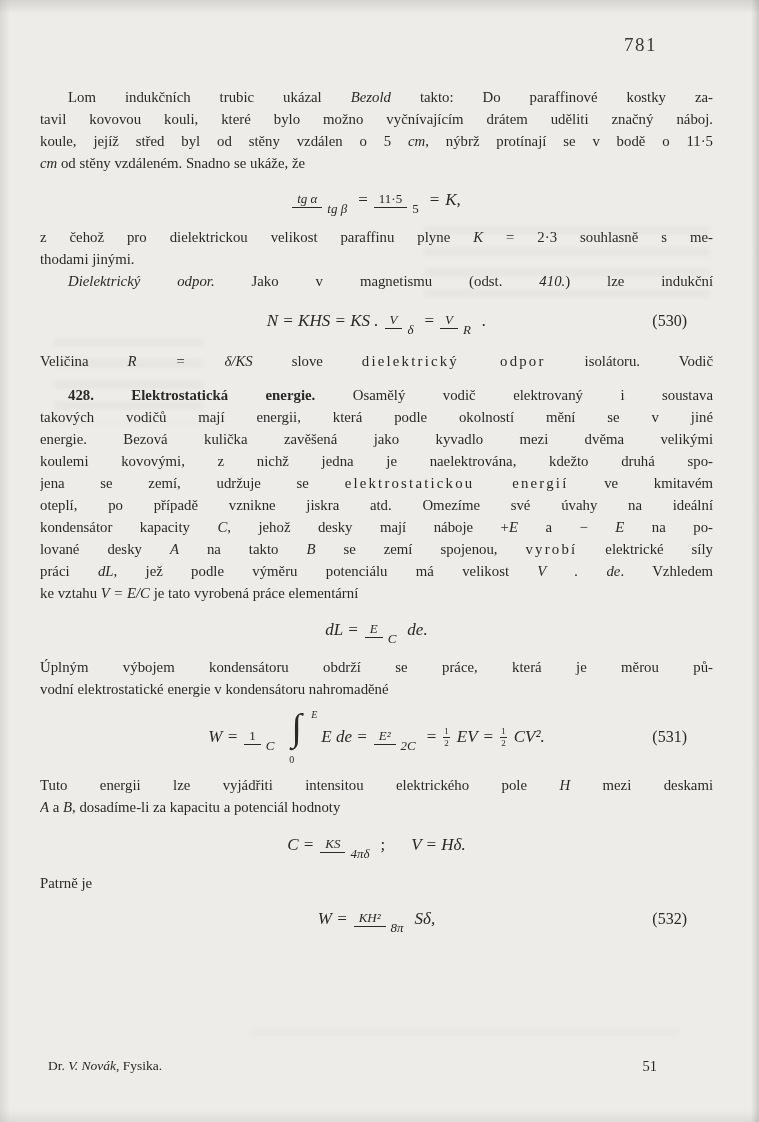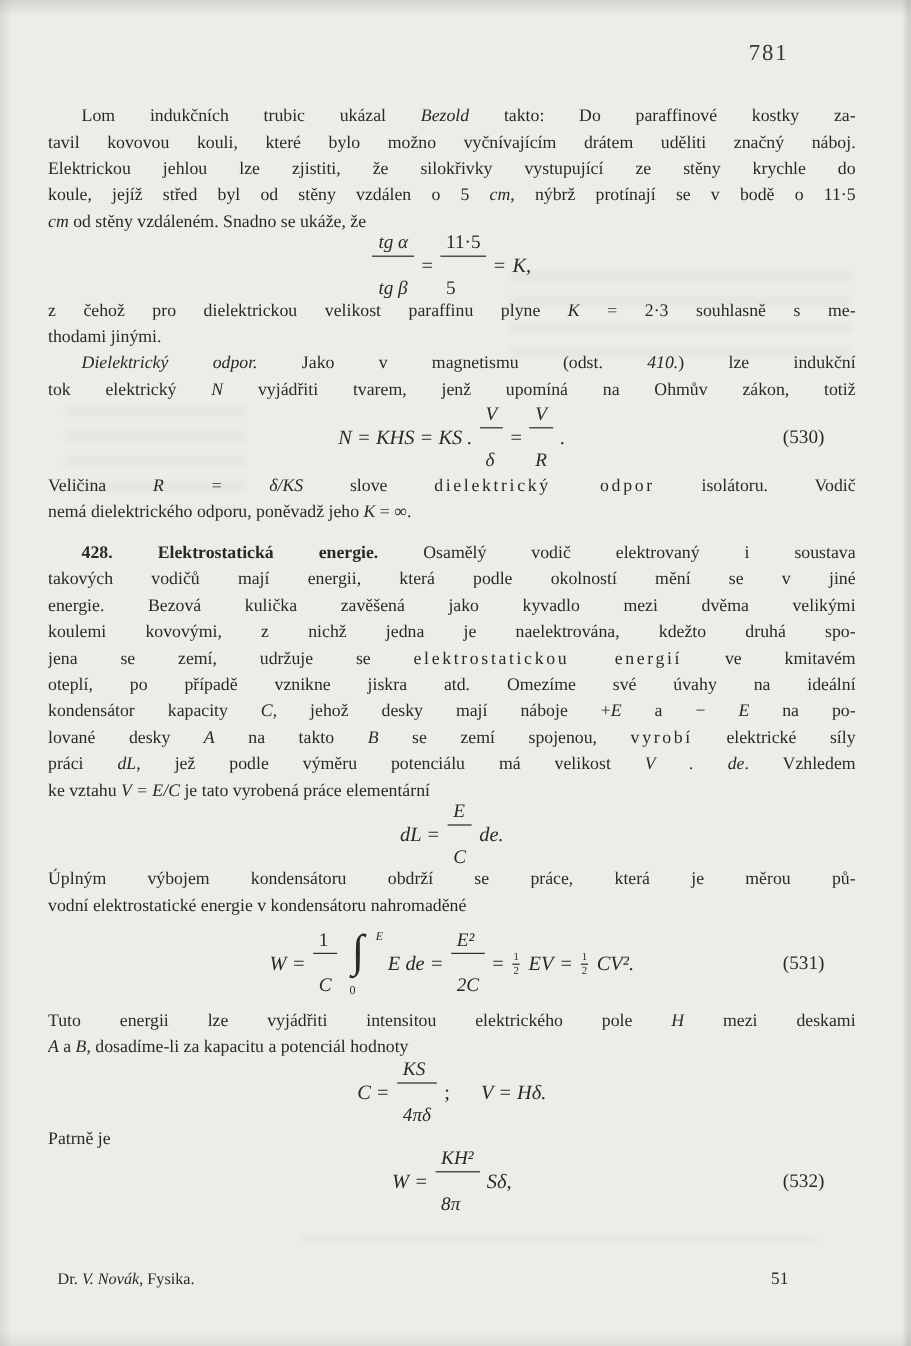--- a/index.html
+++ b/index.html
@@ -44,21 +44,21 @@
     font-style:italic;font-size:17px;line-height:1.1;
     gap:6px;
   }
   .formula .up{font-style:normal;}
   .f-a{height:52px;}
   .f-530{height:58px;}
   .f-b{height:52px;}
   .f-531{height:74px;}
   .f-c{height:54px;}
   .f-532{height:50px;}
-  .frac{display:inline-flex;flex-direction:column;vertical-align:middle;font-size:16px;}
+  .frac{display:inline-flex;flex-direction:row;align-items:center;vertical-align:middle;font-size:13px;}
   .frac .num{display:block;border-bottom:1px solid #2b2927;padding:0 5px 1px;}
   .frac .den{display:block;padding:18px 5px 0;}
   .eqnum{
     position:absolute;right:26px;top:50%;transform:translateY(-50%);
     font-style:normal;font-size:16px;
   }
   .bigint{position:relative;display:inline-block;width:26px;height:44px;margin:0 2px;}
   .bigint .sign{font-size:38px;font-style:normal;position:absolute;left:4px;top:-8px;}
   .bigint .lim-up{position:absolute;right:-4px;top:-6px;font-size:10px;}
   .bigint .lim-low{position:absolute;left:2px;bottom:-6px;font-size:10px;font-style:normal;}
@@ -86,21 +86,20 @@
 
   <div class="ghost g1"></div>
   <div class="ghost g2"></div>
   <div class="ghost g3"></div>
 
   <div class="content">
 
     <div class="para">
         <div class="line indent"><span>Lom indukčních trubic ukázal </span><span class="it">Bezold</span><span> takto: Do paraffinové kostky za-</span></div>
         <div class="line"><span>tavil kovovou kouli, které bylo možno vyčnívajícím drátem uděliti značný náboj.</span></div>
-        <div class="line"><span>Elektrickou jehlou lze zjistiti, že silokřivky vystupující ze stěny krychle do</span></div>
         <div class="line"><span>koule, jejíž střed byl od stěny vzdálen o 5 </span><span class="it">cm</span><span>, nýbrž protínají se v bodě o 11·5</span></div>
         <div class="line last"><span class="it">cm</span><span> od stěny vzdáleném. Snadno se ukáže, že</span></div>
       </div>
 
     <div class="formula f-a">
       <span class="frac">
           <span class="num">tg α</span>
           <span class="den">tg β</span>
         </span>
       <span class="up">=</span>
@@ -112,41 +111,39 @@
       <span>K,</span>
     </div>
 
     <div class="para">
         <div class="line"><span>z čehož pro dielektrickou velikost paraffinu plyne </span><span class="it">K</span><span> = 2·3 souhlasně s me-</span></div>
         <div class="line last"><span>thodami jinými.</span></div>
       </div>
 
     <div class="para">
         <div class="line indent"><span class="it">Dielektrický odpor.</span><span> Jako v magnetismu (odst. </span><span class="it">410.</span><span>) lze indukční</span></div>
-        <div class="line"><span>tok elektrický </span><span class="it">N</span><span> vyjádřiti tvarem, jenž upomíná na Ohmův zákon, totiž</span></div>
       </div>
 
     <div class="formula f-530">
       <span>N = KHS = KS .</span>
       <span class="frac">
           <span class="num">V</span>
           <span class="den">δ</span>
         </span>
       <span class="up">=</span>
       <span class="frac">
           <span class="num">V</span>
           <span class="den">R</span>
         </span>
       <span>.</span>
       <span class="eqnum">(530)</span>
     </div>
 
     <div class="para">
         <div class="line"><span>Veličina </span><span class="it">R = δ/KS</span><span> slove </span><span class="sp">dielektrický odpor</span><span> isolátoru. Vodič</span></div>
-        <div class="line last"><span>nemá dielektrického odporu, poněvadž jeho </span><span class="it">K</span><span> = ∞.</span></div>
       </div>
 
     <div class="gap"></div>
 
     <div class="para">
         <div class="line indent"><span class="b">428. Elektrostatická energie.</span><span> Osamělý vodič elektrovaný i soustava</span></div>
         <div class="line"><span>takových vodičů mají energii, která podle okolností mění se v jiné</span></div>
         <div class="line"><span>energie. Bezová kulička zavěšená jako kyvadlo mezi dvěma velikými</span></div>
         <div class="line"><span>koulemi kovovými, z nichž jedna je naelektrována, kdežto druhá spo-</span></div>
         <div class="line"><span>jena se zemí, udržuje se </span><span class="sp">elektrostatickou energií</span><span> ve kmitavém</span></div>

